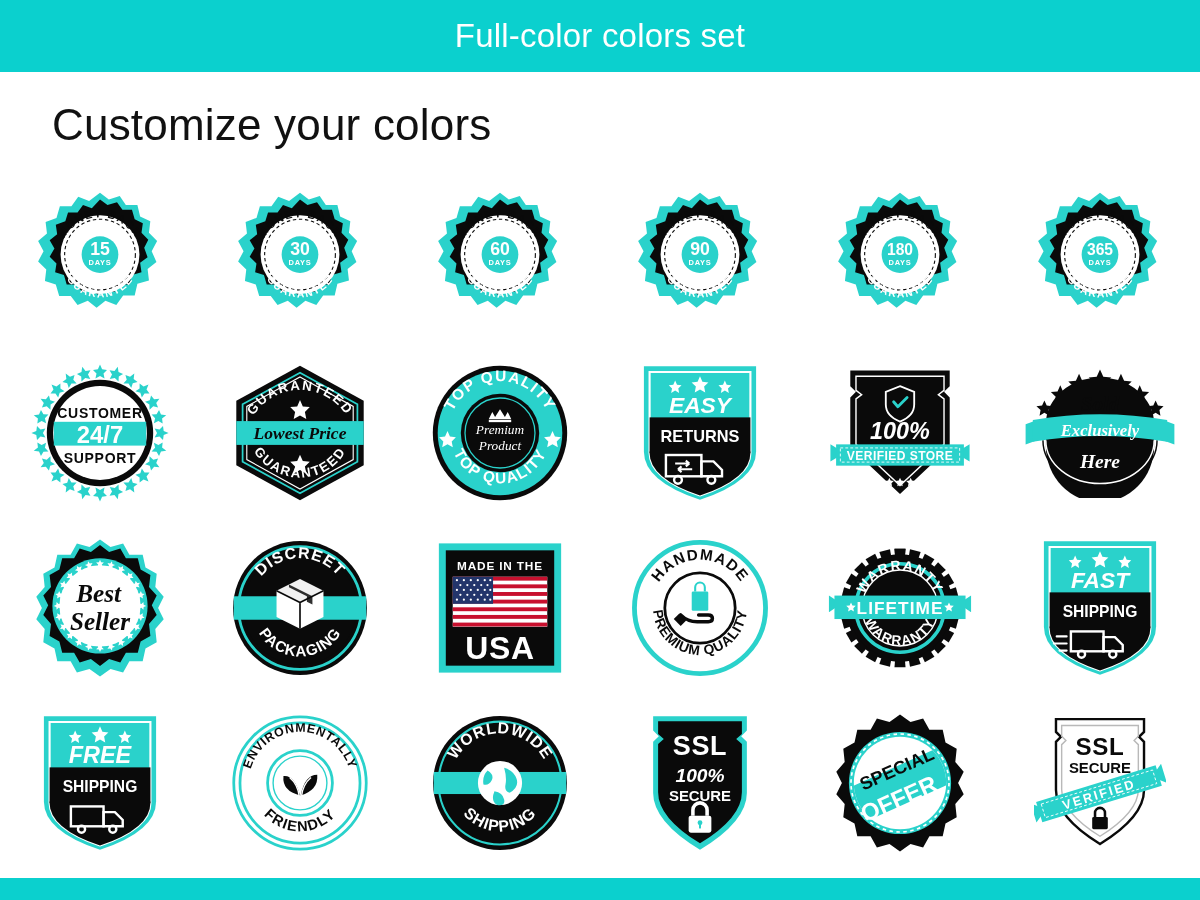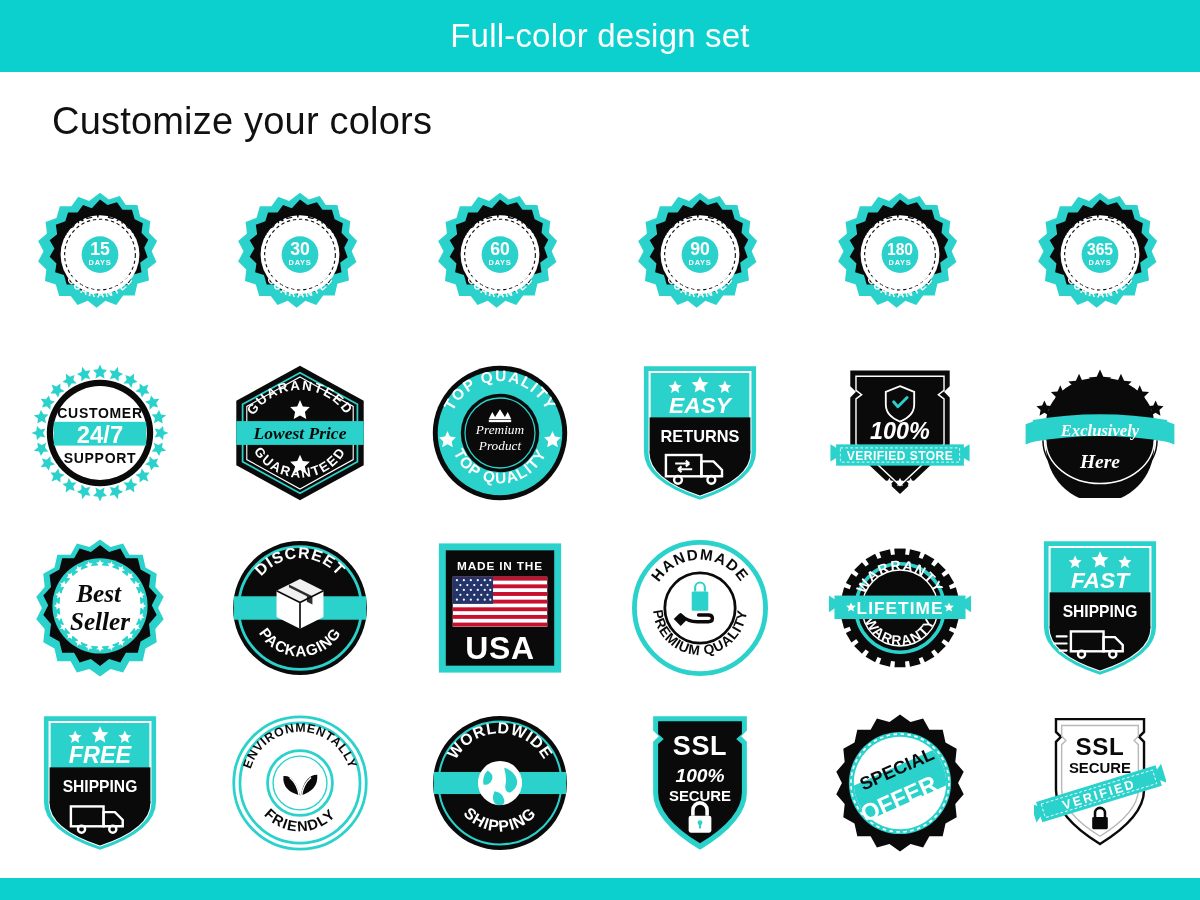--- a/index.html
+++ b/index.html
@@ -19,42 +19,42 @@
   .top-bar-title {
     color: #ffffff; font-size: 33px; font-weight: 400;
     letter-spacing: .2px; font-family: "Liberation Sans", sans-serif;
   }
   .bottom-bar {
     position: absolute; left: 0; bottom: 0; width: 1200px; height: 22px;
     background: #0bd0ce;
   }
   .subtitle {
     position: absolute; left: 52px; top: 100px;
-    font-size: 38px; font-weight: 400; color: #111; letter-spacing: .2px;
+    font-size: 44px; font-weight: 400; color: #111; letter-spacing: .2px;
   }
 
   .grid {
     position: absolute; left: 0; top: 170px; width: 1200px; height: 700px;
     display: grid;
     grid-template-columns: repeat(6, 1fr);
     grid-template-rows: repeat(4, 1fr);
   }
   .cell {
     display: flex; align-items: center; justify-content: center;
     position: relative;
   }
   .cell svg { display: block; }
 </style>
 </head>
 <body>
 
 <div class="page">
 
   <div class="top-bar">
-    <div class="top-bar-title">Full-color design set</div>
+    <div class="top-bar-title">Full-color colors set</div>
   </div>
 
   <div class="subtitle">Customize your colors</div>
 
   <div class="grid">
 
     <div class="cell">
       <svg width="136" height="136" viewBox="0 0 200 200">
         <defs>
           <path id="mb-top" d="M 40 100 A 60 60 0 0 1 160 100"></path>

